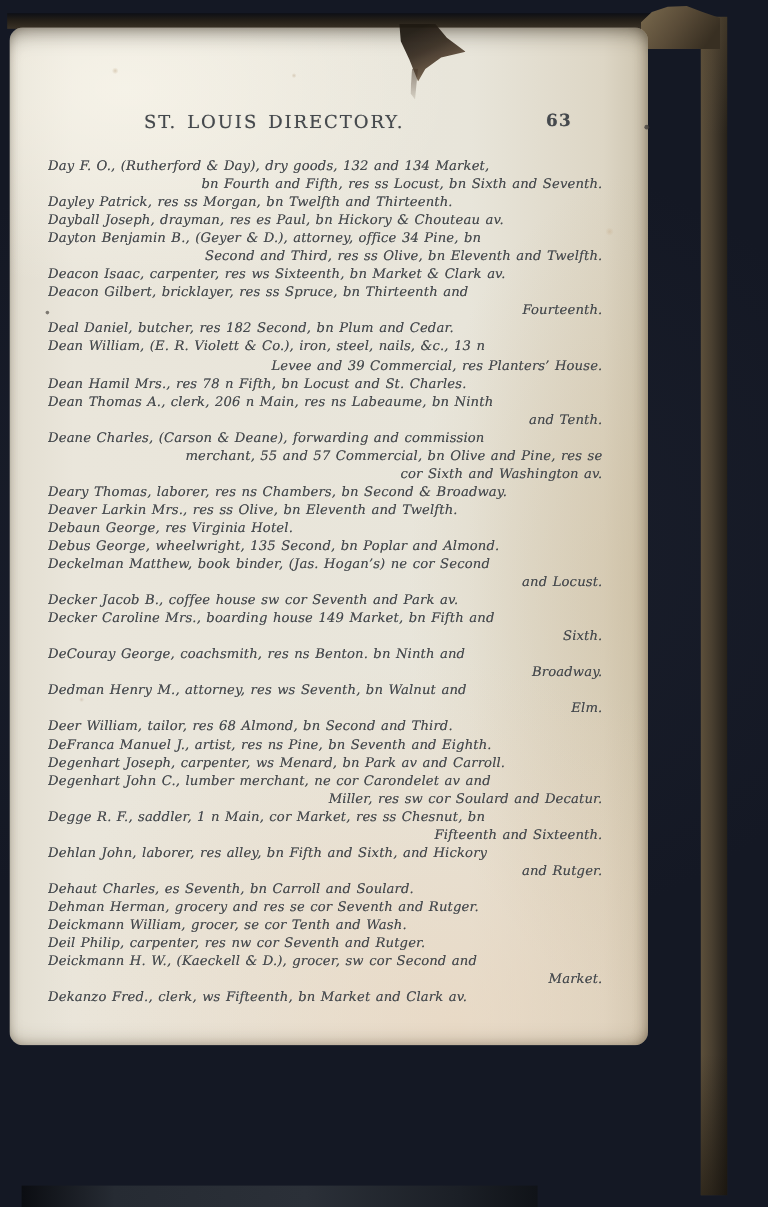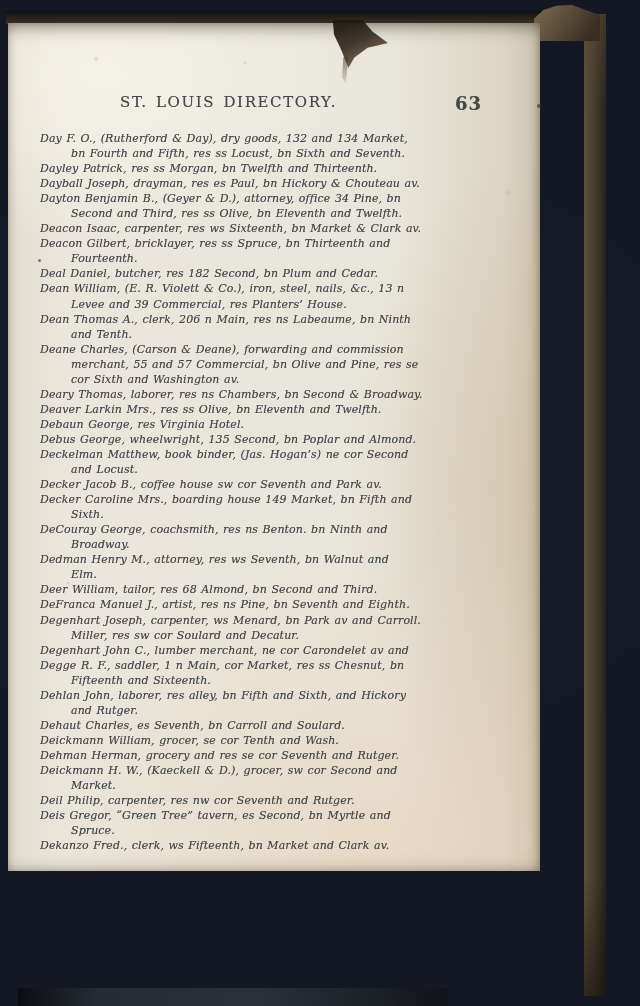--- a/index.html
+++ b/index.html
@@ -72,20 +72,21 @@
       radial-gradient(ellipse 420px 260px at 18% 6%, rgba(255,252,242,0.55), transparent 65%),
       radial-gradient(ellipse 480px 420px at 70% 98%, rgba(232,206,178,0.5), transparent 72%),
       radial-gradient(ellipse 300px 500px at 102% 55%, rgba(205,188,156,0.55), transparent 70%),
       linear-gradient(90deg, #e2ddd0 0%, #eae6db 10%, #e8e5da 72%, #ddd6c5 93%, #ccc3ae 100%),
       var(--paper, #e7e3d7);
     box-shadow:
       inset 0 12px 18px -10px rgba(40,32,18,0.6),
       inset 0 -9px 16px -10px rgba(90,72,48,0.5),
       inset -6px 0 12px -7px rgba(70,56,34,0.45),
       inset 4px 0 8px -6px rgba(70,60,40,0.35);
+    border-radius: 11px;
   }
   .ink-stain {
     position: absolute;
     left: 320px; top: -3px;
     width: 60px; height: 48px;
     background: linear-gradient(155deg, #1f1912 18%, #352a1f 45%, #5c4a38 68%, #9a8469 88%);
     clip-path: polygon(8% 0, 58% 0, 74% 24%, 100% 48%, 66% 58%, 44% 78%, 34% 100%, 22% 62%, 10% 30%);
     opacity: 0.93;
     filter: blur(0.4px);
   }
@@ -113,40 +114,40 @@
     font-size: 15px;
     letter-spacing: 1.6px;
     word-spacing: 2px;
     color: var(--ink, #3e4246);
     white-space: nowrap;
     text-shadow: 0 0 0.6px rgba(62,66,70,0.55);
   }
   .page-num {
     position: absolute;
     left: 447px; top: 70px;
-    font-size: 18px;
+    font-size: 14px;
     letter-spacing: 1px;
     font-weight: 600;
     color: var(--ink, #3e4246);
     text-shadow: 0 0 0.6px rgba(62,66,70,0.55);
   }
   .entries {
     position: absolute;
     left: 32px; top: 108px;
     width: 462px;
     font-size: 11px;
     line-height: 15.05px;
     color: var(--ink, #45494d);
     text-shadow: 0 0 0.55px rgba(68,72,76,0.6);
     word-spacing: 0.9px;
     letter-spacing: 0.1px;
     font-style: italic;
   }
   .entries .line { white-space: nowrap; overflow: hidden; }
-  .entries .line.cont { padding-left: 31px; }
+  .entries .line.cont { padding-left: 31px; text-align: right; }
 </style>
 </head>
 <body>
 
 <div class="scene">
   <div class="top-band"></div>
   <div class="cover-edge"></div>
   <div class="page-edges"></div>
   <div class="corner-tear"></div>
   <div class="below-cover"></div>
@@ -183,20 +184,23 @@
           <div class="line cont">Fourteenth.</div>
         </div>
         <div class="entry">
           <div class="line">Deal Daniel, butcher, res 182 Second, bn Plum and Cedar.</div>
         </div>
         <div class="entry">
           <div class="line">Dean William, (E. R. Violett &amp; Co.), iron, steel, nails, &amp;c., 13 n</div>
           <div class="line cont">Levee and 39 Commercial, res Planters’ House.</div>
         </div>
         <div class="entry">
+          <div class="line">Dean Hamil Mrs., res 78 n Fifth, bn Locust and St. Charles.</div>
+        </div>
+        <div class="entry">
           <div class="line">Dean Thomas A., clerk, 206 n Main, res ns Labeaume, bn Ninth</div>
           <div class="line cont">and Tenth.</div>
         </div>
         <div class="entry">
           <div class="line">Deane Charles, (Carson &amp; Deane), forwarding and commission</div>
           <div class="line cont">merchant, 55 and 57 Commercial, bn Olive and Pine, res se</div>
           <div class="line cont">cor Sixth and Washington av.</div>
         </div>
         <div class="entry">
           <div class="line">Deary Thomas, laborer, res ns Chambers, bn Second &amp; Broadway.</div>
@@ -232,49 +236,45 @@
         <div class="entry">
           <div class="line">Deer William, tailor, res 68 Almond, bn Second and Third.</div>
         </div>
         <div class="entry">
           <div class="line">DeFranca Manuel J., artist, res ns Pine, bn Seventh and Eighth.</div>
         </div>
         <div class="entry">
           <div class="line">Degenhart Joseph, carpenter, ws Menard, bn Park av and Carroll.</div>
         </div>
         <div class="entry">
+          <div class="line">Degenhart John C., lumber merchant, ne cor Carondelet av and</div>
           <div class="line cont">Miller, res sw cor Soulard and Decatur.</div>
-          <div class="line">Degenhart John C., lumber merchant, ne cor Carondelet av and</div>
         </div>
         <div class="entry">
           <div class="line">Degge R. F., saddler, 1 n Main, cor Market, res ss Chesnut, bn</div>
           <div class="line cont">Fifteenth and Sixteenth.</div>
         </div>
         <div class="entry">
           <div class="line">Dehlan John, laborer, res alley, bn Fifth and Sixth, and Hickory</div>
           <div class="line cont">and Rutger.</div>
         </div>
         <div class="entry">
           <div class="line">Dehaut Charles, es Seventh, bn Carroll and Soulard.</div>
         </div>
         <div class="entry">
+          <div class="line">Dehman Herman, grocery and res se cor Seventh and Rutger.</div>
+        </div>
+        <div class="entry">
           <div class="line">Deickmann William, grocer, se cor Tenth and Wash.</div>
         </div>
         <div class="entry">
-          <div class="line">Dehman Herman, grocery and res se cor Seventh and Rutger.</div>
+          <div class="line">Deil Philip, carpenter, res nw cor Seventh and Rutger.</div>
         </div>
         <div class="entry">
           <div class="line">Deickmann H. W., (Kaeckell &amp; D.), grocer,  sw cor Second  and</div>
           <div class="line cont">Market.</div>
-        </div>
-        <div class="entry">
-          <div class="line">Deil Philip, carpenter, res nw cor Seventh and Rutger.</div>
-        </div>
-        <div class="entry">
-          <div class="line">Deis Gregor, “Green Tree” tavern, es Second, bn Myrtle and</div>
-          <div class="line cont">Spruce.</div>
         </div>
         <div class="entry">
           <div class="line">Dekanzo Fred., clerk, ws Fifteenth, bn Market and Clark av.</div>
         </div>
       </div>
   </div>
 </div>
 
 </body></html>

